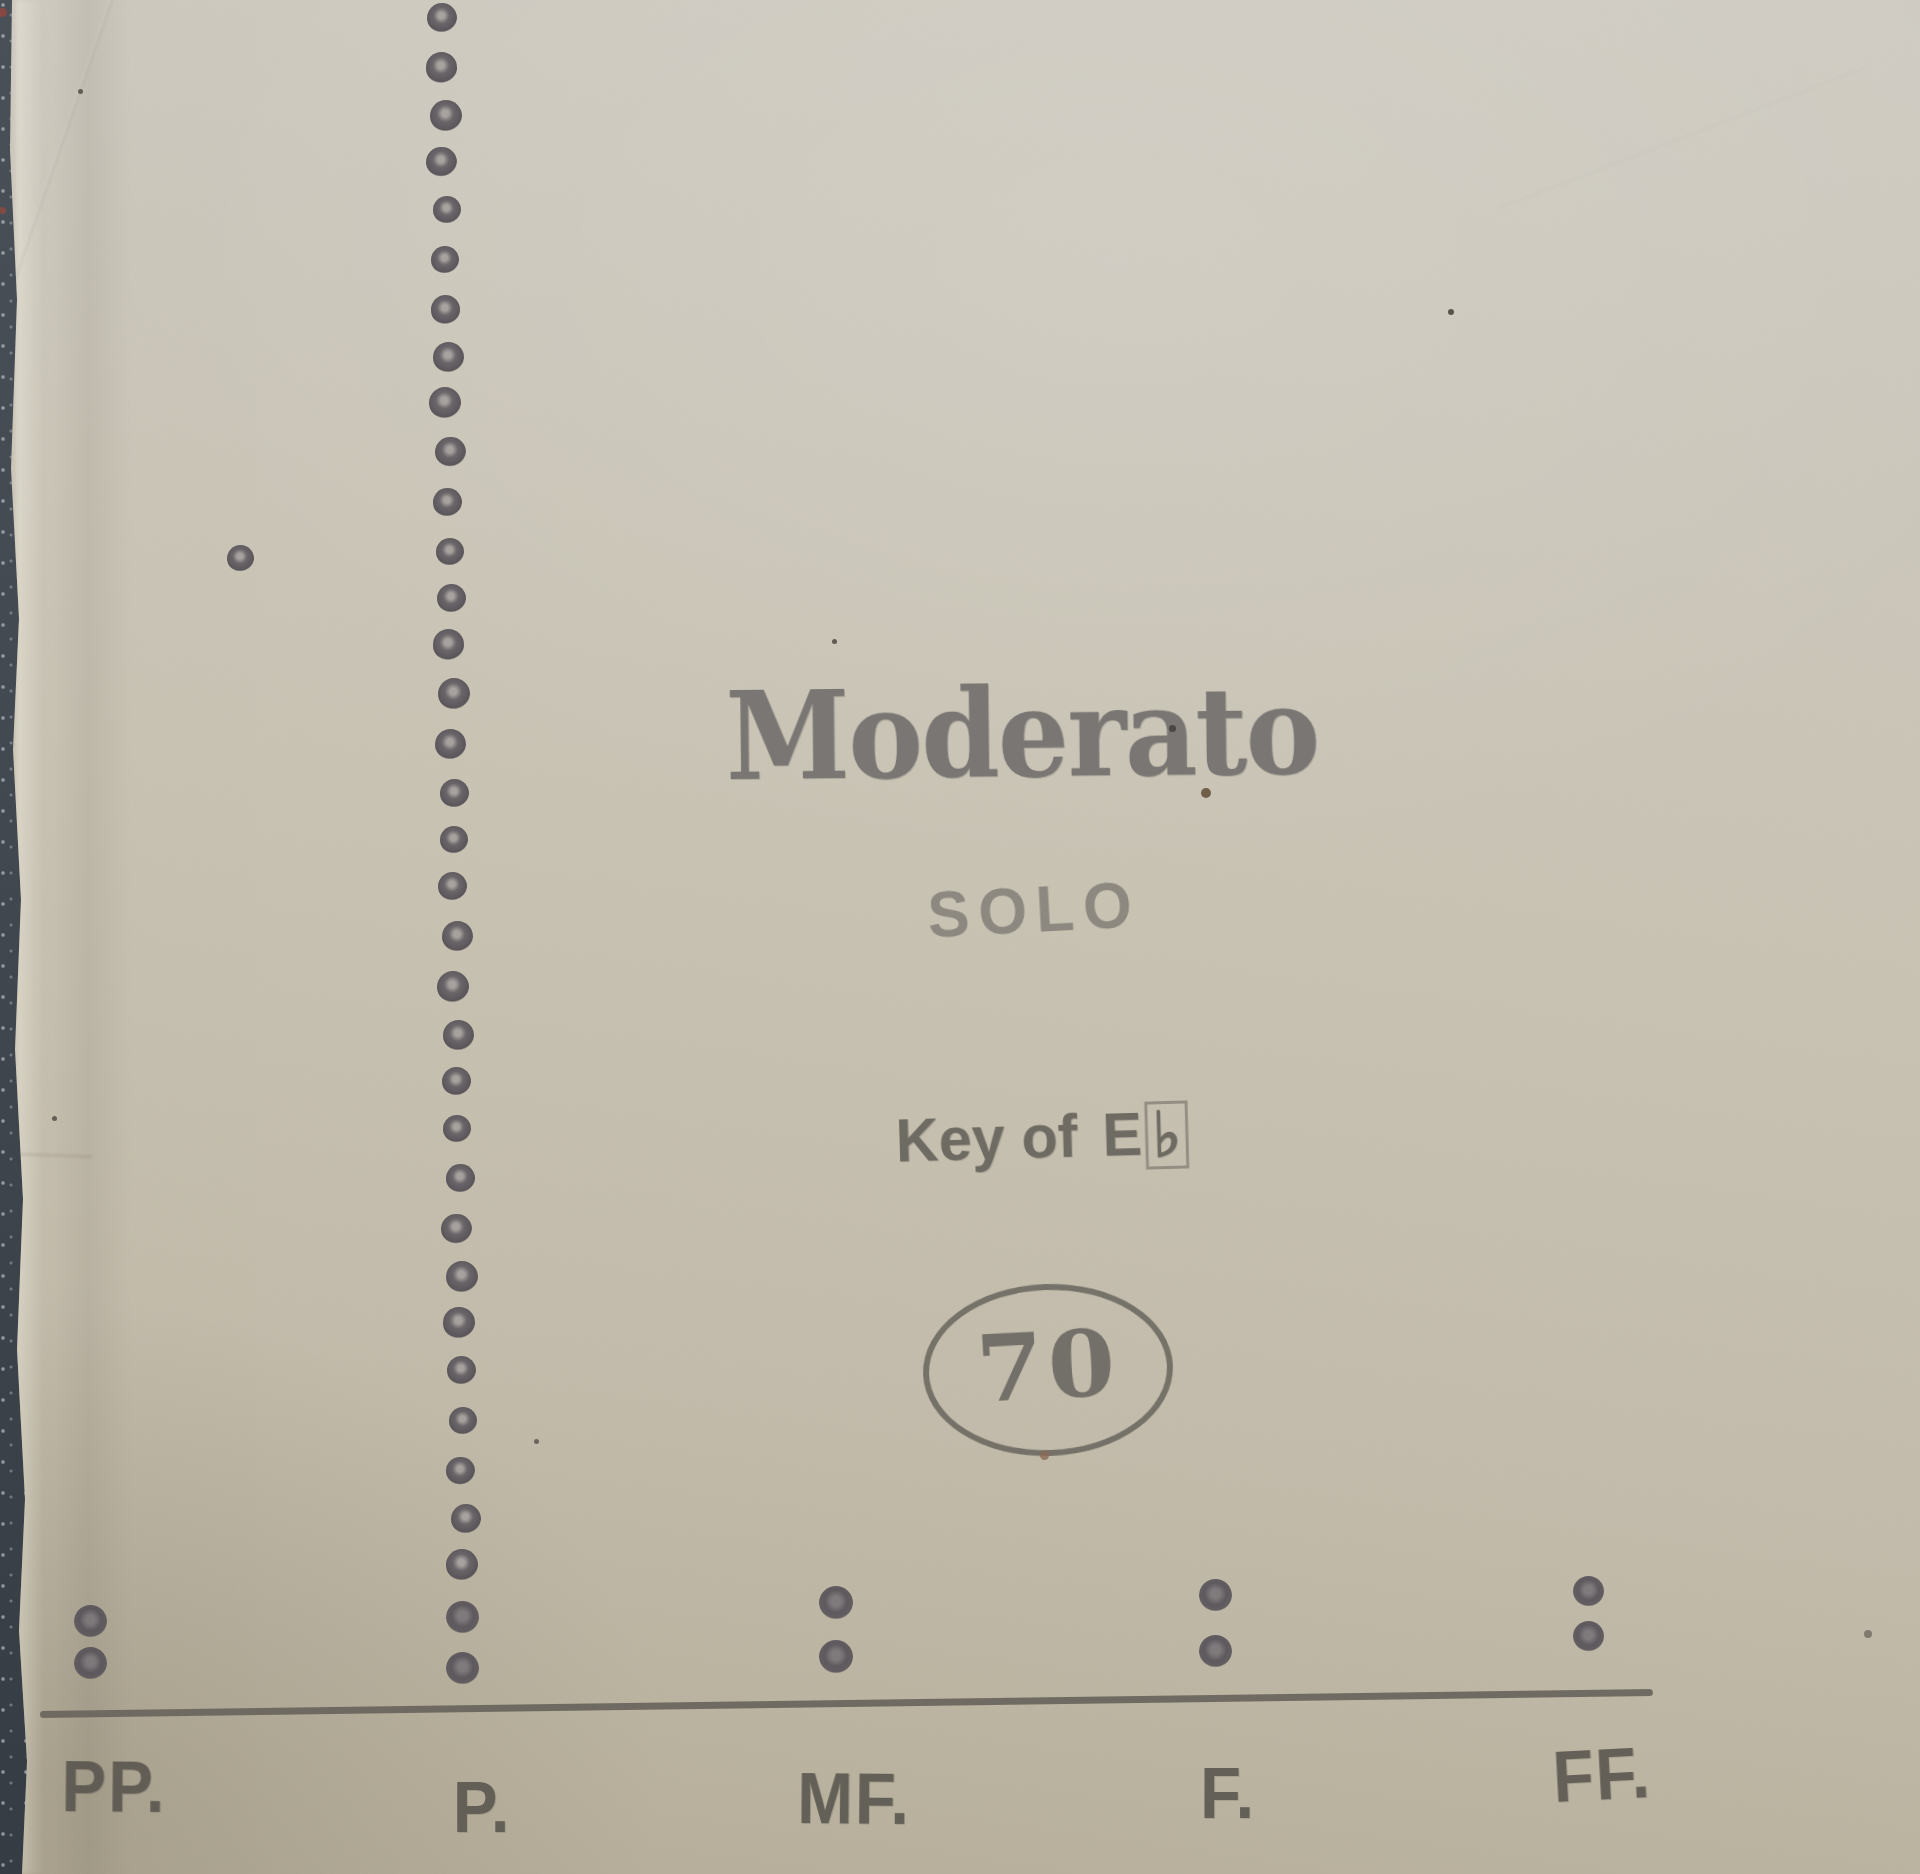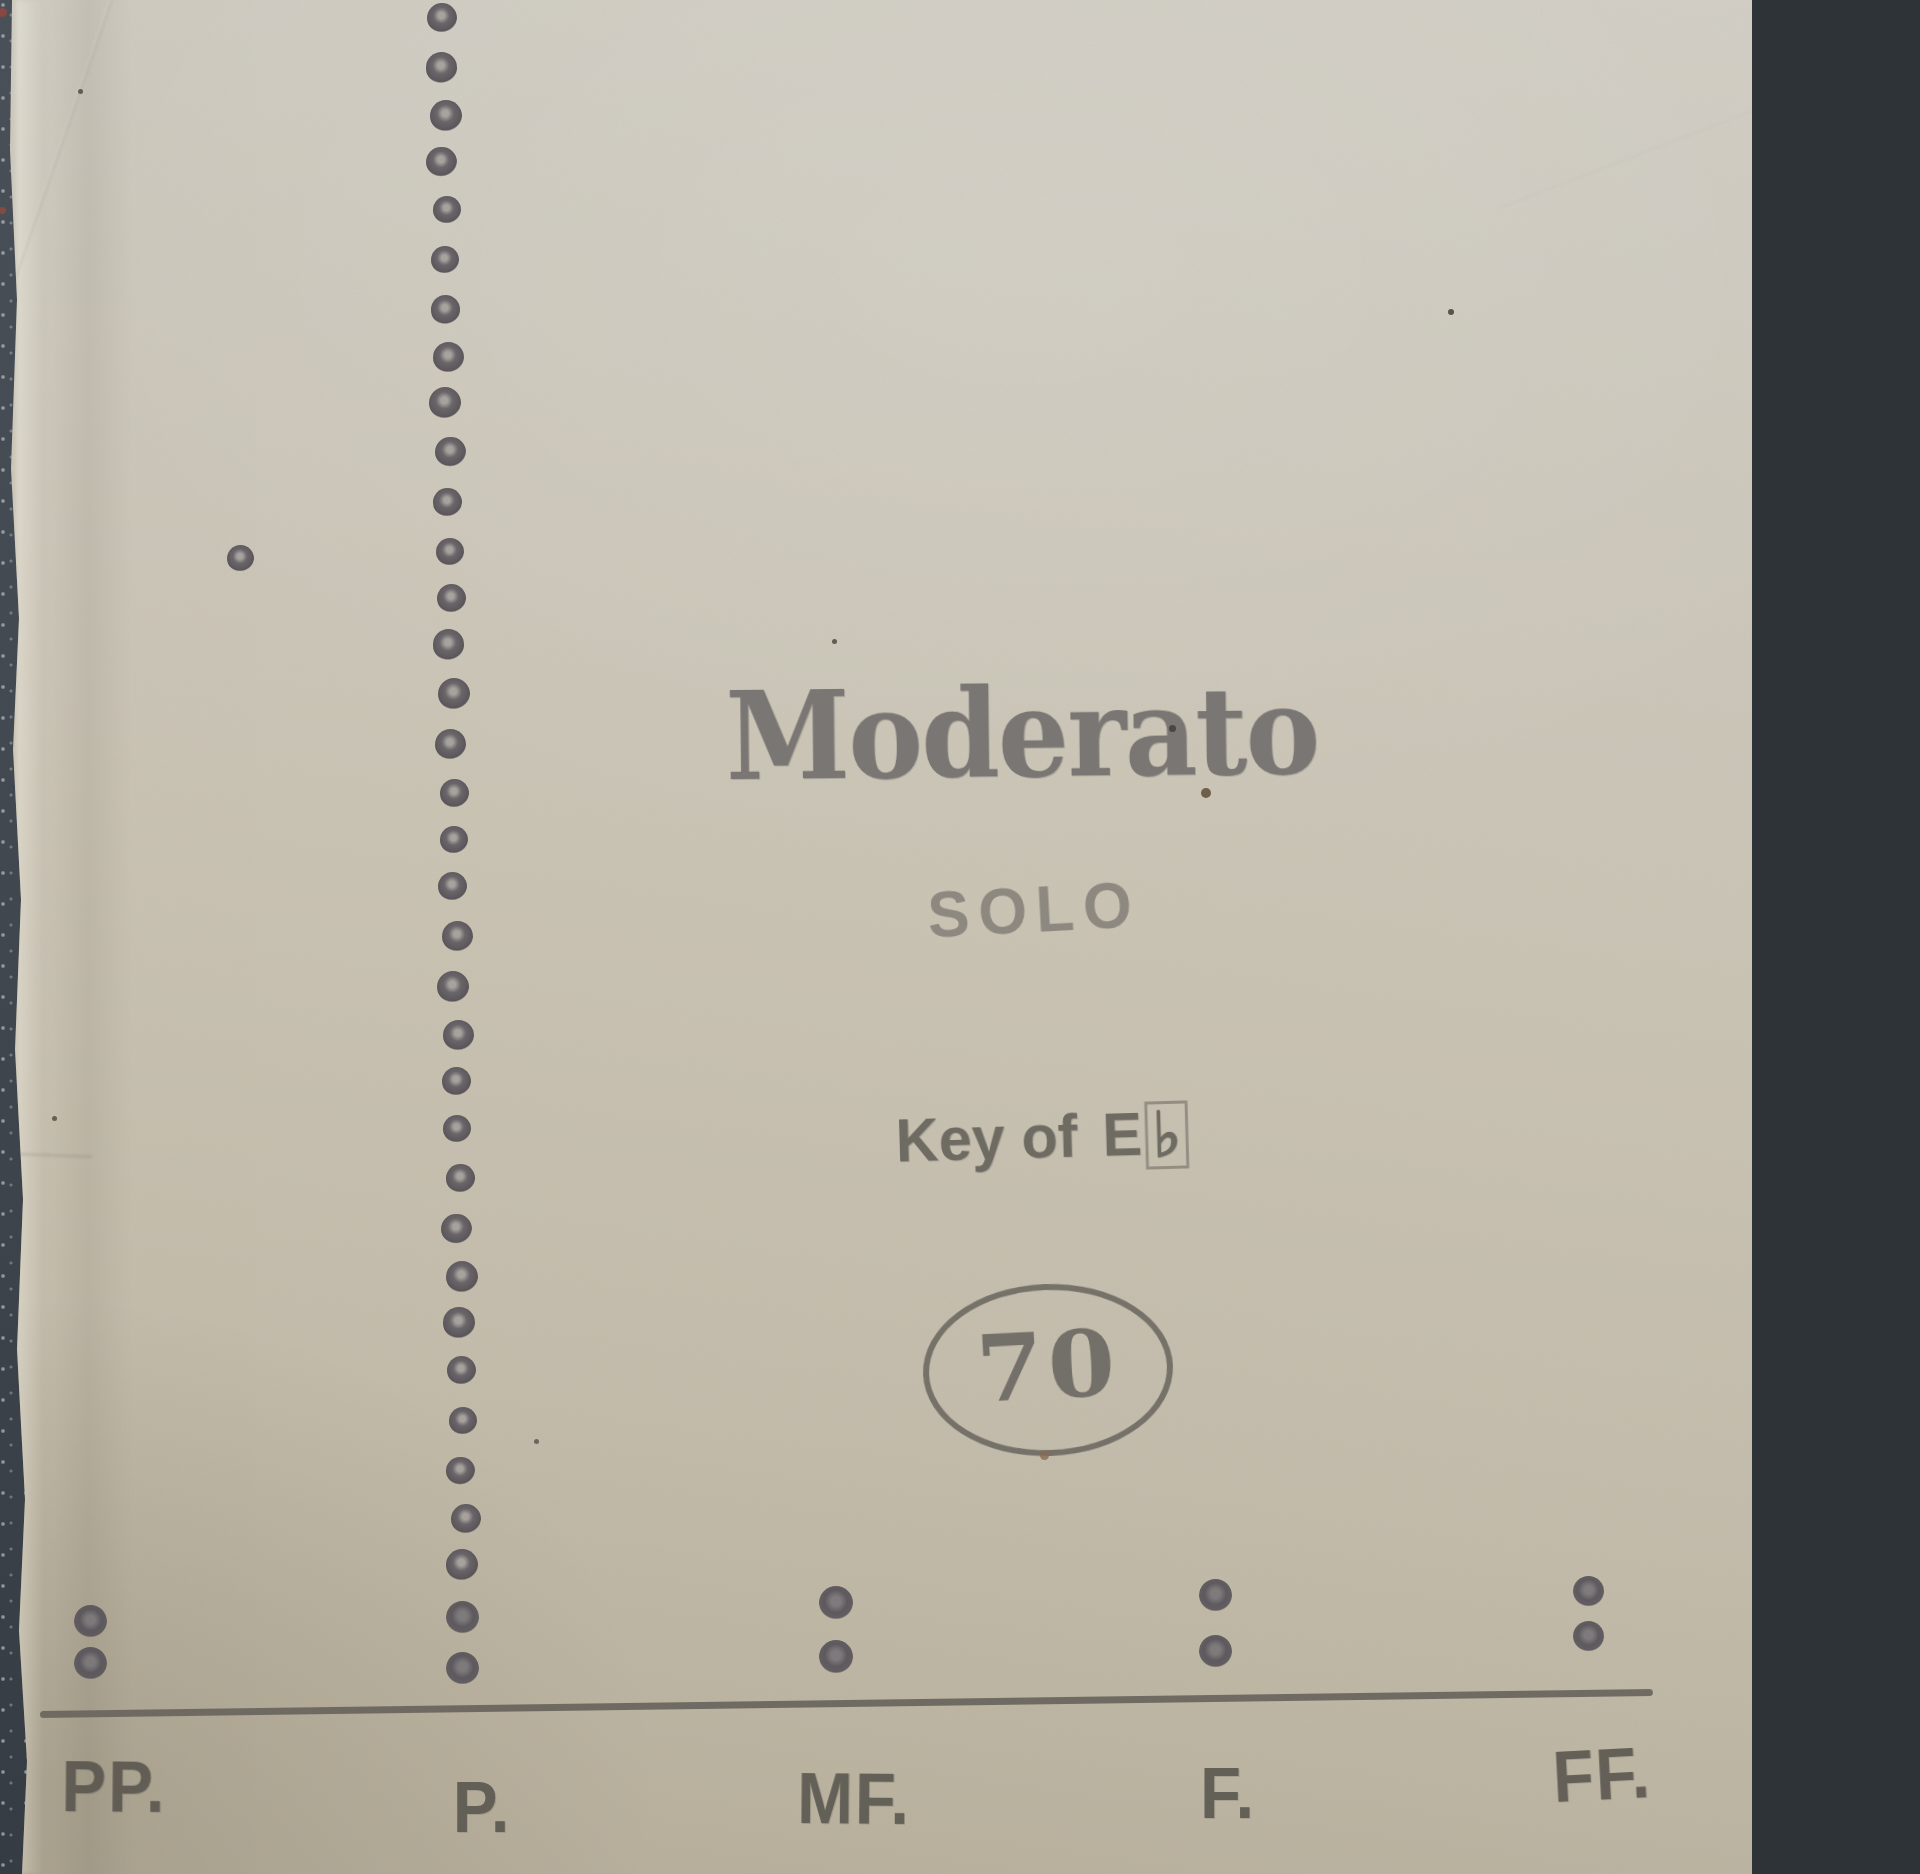--- a/index.html
+++ b/index.html
@@ -1,17 +1,17 @@
 <!DOCTYPE html>
 <html><head>
 <meta charset="utf-8">
 <style>
   html,body{margin:0;padding:0;background:#2e3338;}
   .photo{
-    position:relative;width:1752px;height:1874px;overflow:hidden;
+    position:relative;width:1920px;height:1874px;overflow:hidden;
     background:
       radial-gradient(circle at 3px 5px, rgba(215,220,228,.55) 1.2px, transparent 2.4px),
       radial-gradient(circle at 11px 15px, rgba(190,198,206,.4) 1px, transparent 2px),
       linear-gradient(180deg,#4a5058 0%,#424850 45%,#363c43 100%);
     background-size:23px 31px,17px 26px,100% 100%;
     font-family:"Liberation Sans",sans-serif;
     text-align:right;
   }
   
   .paper{

